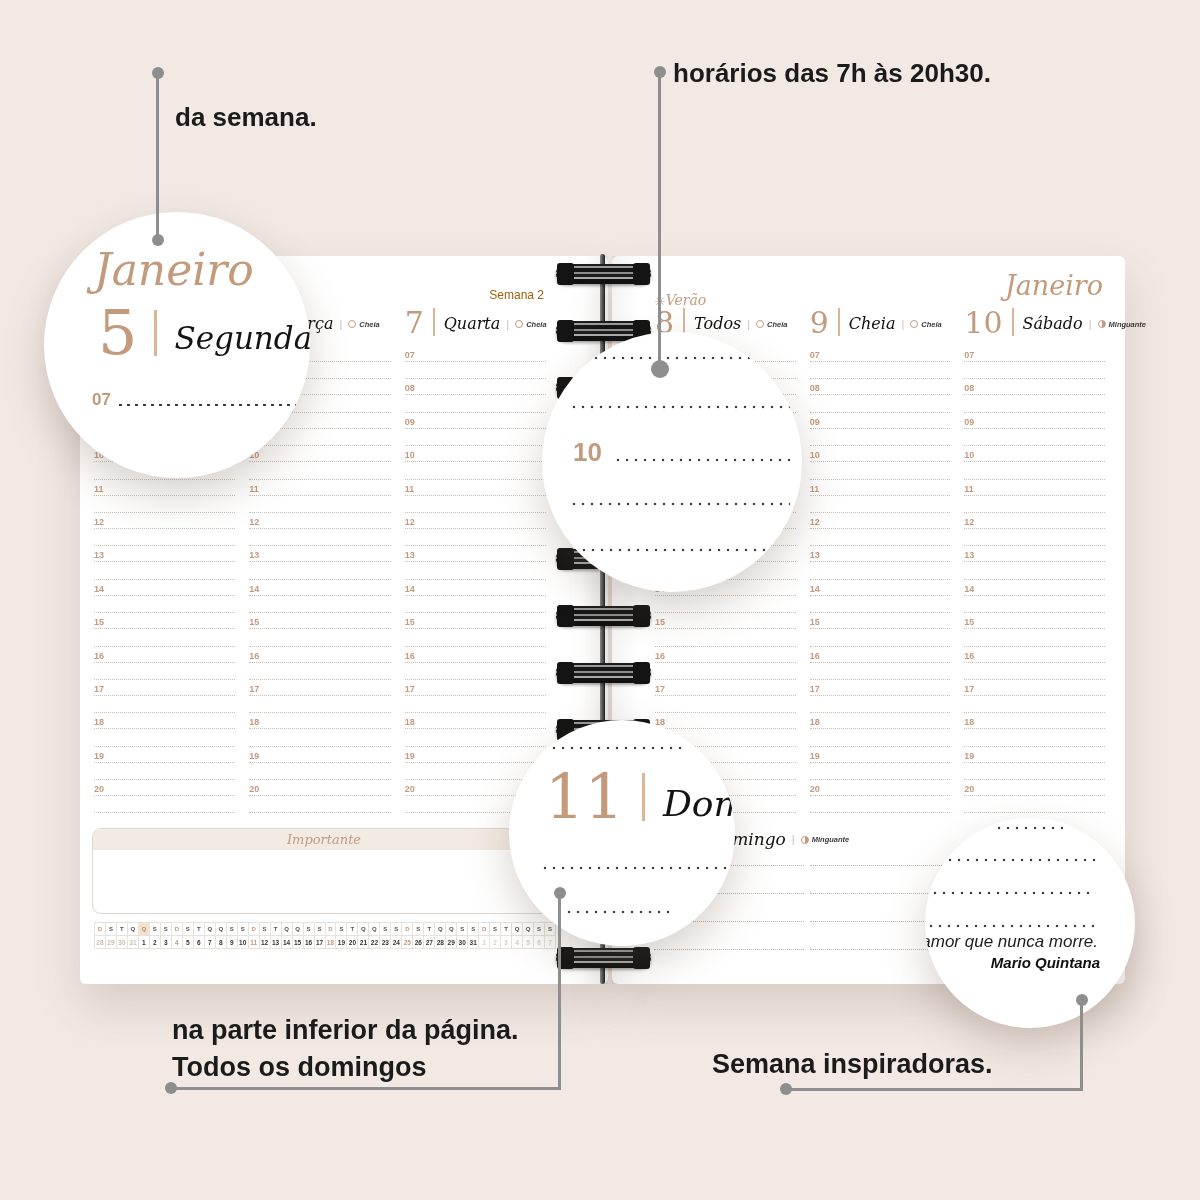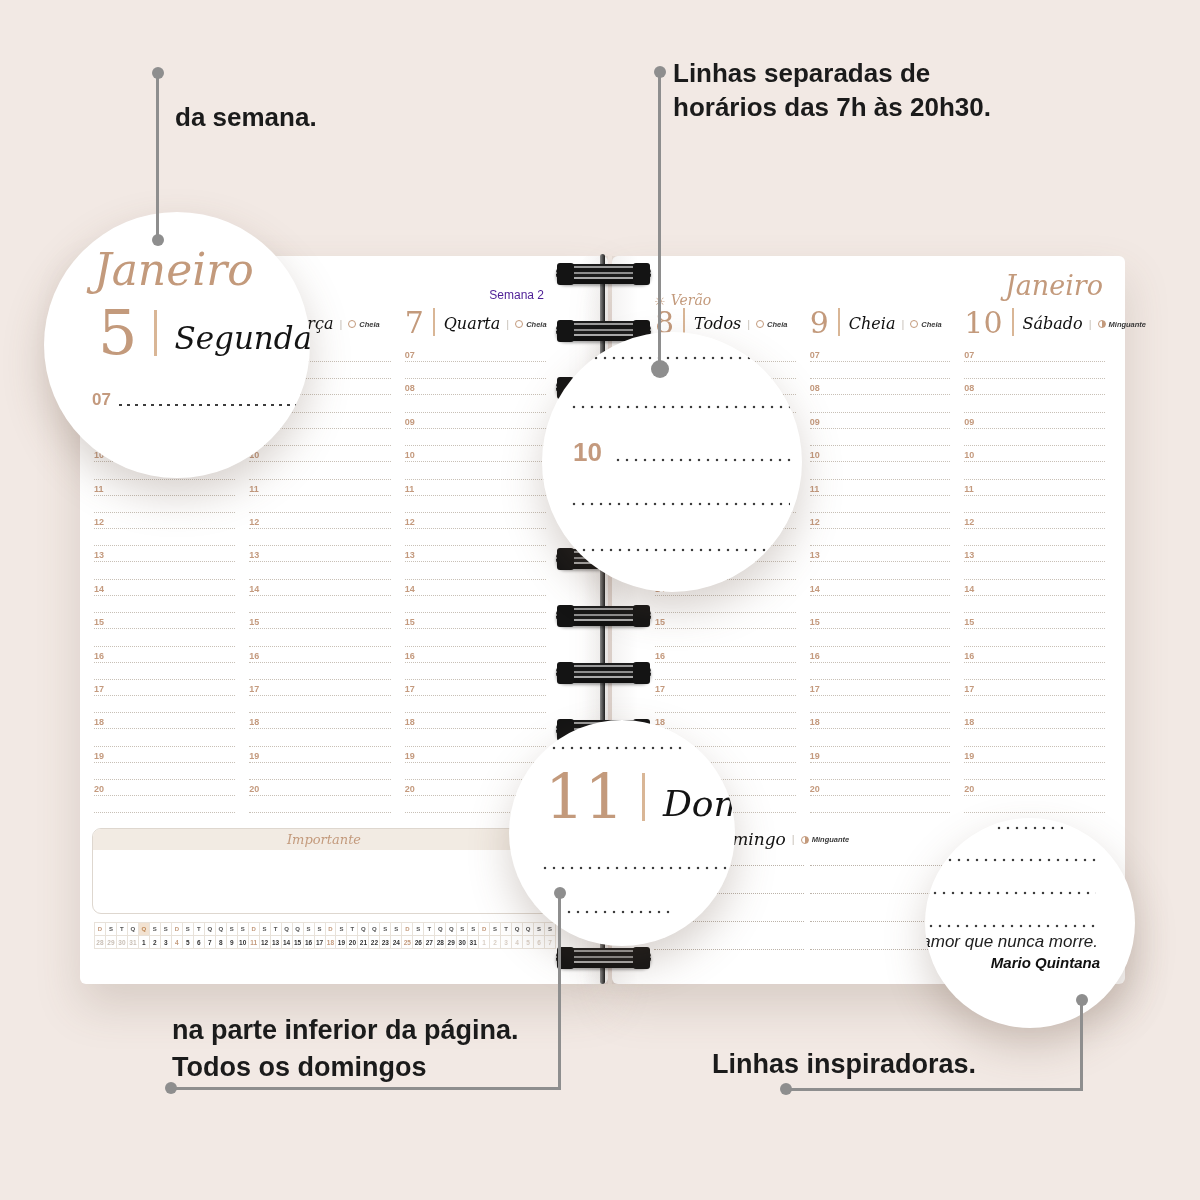--- a/index.html
+++ b/index.html
@@ -8,22 +8,22 @@
   .stage{position:absolute;inset:0}
 
   
   .page{position:absolute;background:#fff;border-radius:6px;box-shadow:0 22px 45px rgba(100,76,60,.18)}
   .page-left{left:80px;top:256px;width:528px;height:728px}
   .page-right{left:612px;top:256px;width:513px;height:728px}
   .page-left::after,.page-right::before{content:"";position:absolute;top:0;bottom:0;width:26px;pointer-events:none}
   .page-left::after{right:0;background:linear-gradient(90deg,rgba(0,0,0,0),rgba(60,40,30,.06))}
   .page-right::before{left:0;background:linear-gradient(270deg,rgba(0,0,0,0),rgba(60,40,30,.06))}
 
-  .week-label{position:absolute;right:64px;top:32px;font-size:12px;color:#4c1d95}
-  .season{position:absolute;left:42px;top:36px;display:flex;align-items:flex-end;gap:5px}
+  .week-label{position:absolute;right:64px;top:32px;font-size:12px;color:#a16207}
+  .season{position:absolute;left:42px;top:36px;display:flex;align-items:flex-end;}
   .sun-glyph{color:#c39a7c;font-size:13px;line-height:1}
   .season-name{font:italic 14px "DejaVu Serif",serif;color:#c39a7c}
   .month-label{position:absolute;right:22px;top:14px;font:italic 27px "DejaVu Serif",serif;color:#c39a7c}
 
   .columns{position:absolute;top:46px;display:flex;gap:14px}
   .cols-left{left:14px;width:452px}
   .cols-right{left:43px;width:450px}
   .day-col{flex:1;min-width:0}
   .day-head{display:flex;align-items:center;height:40px;white-space:nowrap}
   .day-num{font:30px "DejaVu Serif",serif;color:#c39a7c}
@@ -902,28 +902,27 @@
     <div class="mdots" style="left:8px;width:163px;top:73px"></div>
     <div class="mdots" style="left:4px;width:167px;top:106px"></div>
     <div class="cd-quote">A amizade é um amor que nunca morre.</div>
     <div class="cd-author">Mario Quintana</div>
   </div>
 
   <div class="note note-tl">
     <div>da semana.</div>
   </div>
   <div class="note note-tr">
-    <div>Linhas separadas de</div>
     <div>horários das 7h às 20h30.</div>
   </div>
   <div class="note note-bl">
     <div>na parte inferior da página.</div>
     <div>Todos os domingos</div>
   </div>
-  <div class="note note-br">Linhas inspiradoras.</div>
+  <div class="note note-br">Semana inspiradoras.</div>
 
   <div class="cline c1-line"></div>
   <div class="cdot c1-d1"></div>
   <div class="cdot c1-d2"></div>
   <div class="cline c2-line"></div>
   <div class="cdot c2-d1"></div>
   <div class="cdot big c2-d2"></div>
   <div class="cline c3-h"></div>
   <div class="cline c3-v"></div>
   <div class="cdot c3-d1"></div>

